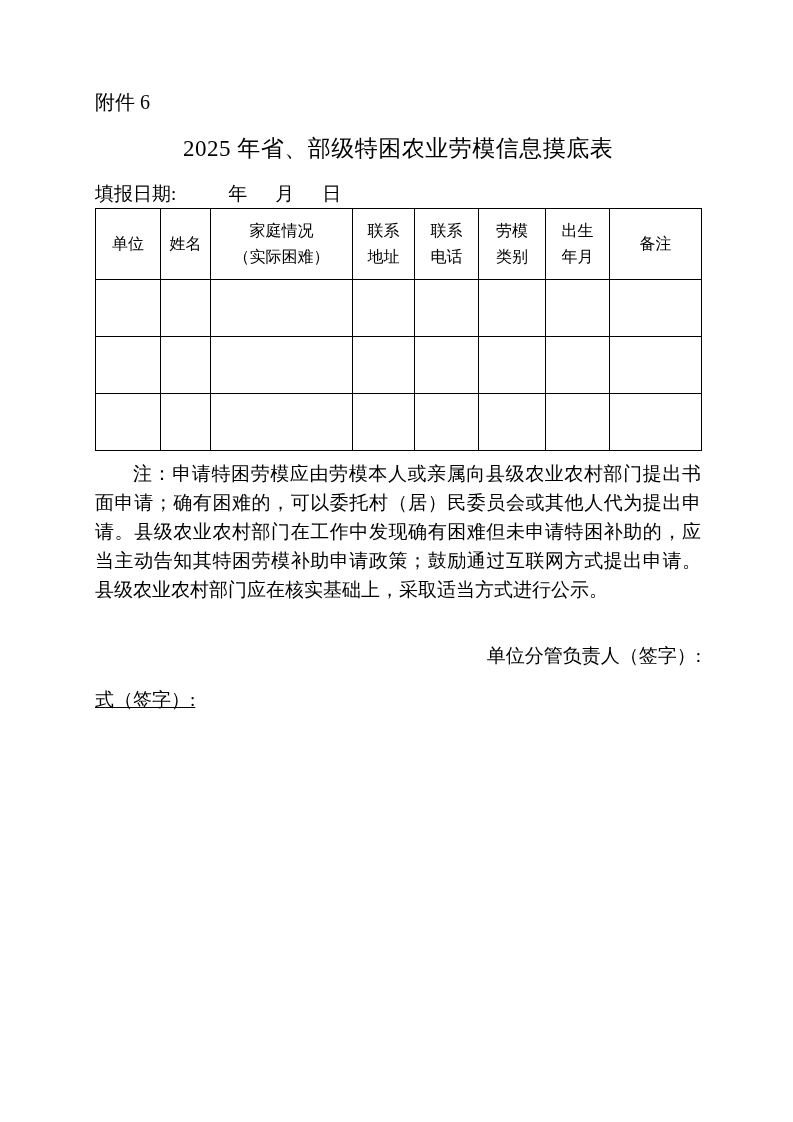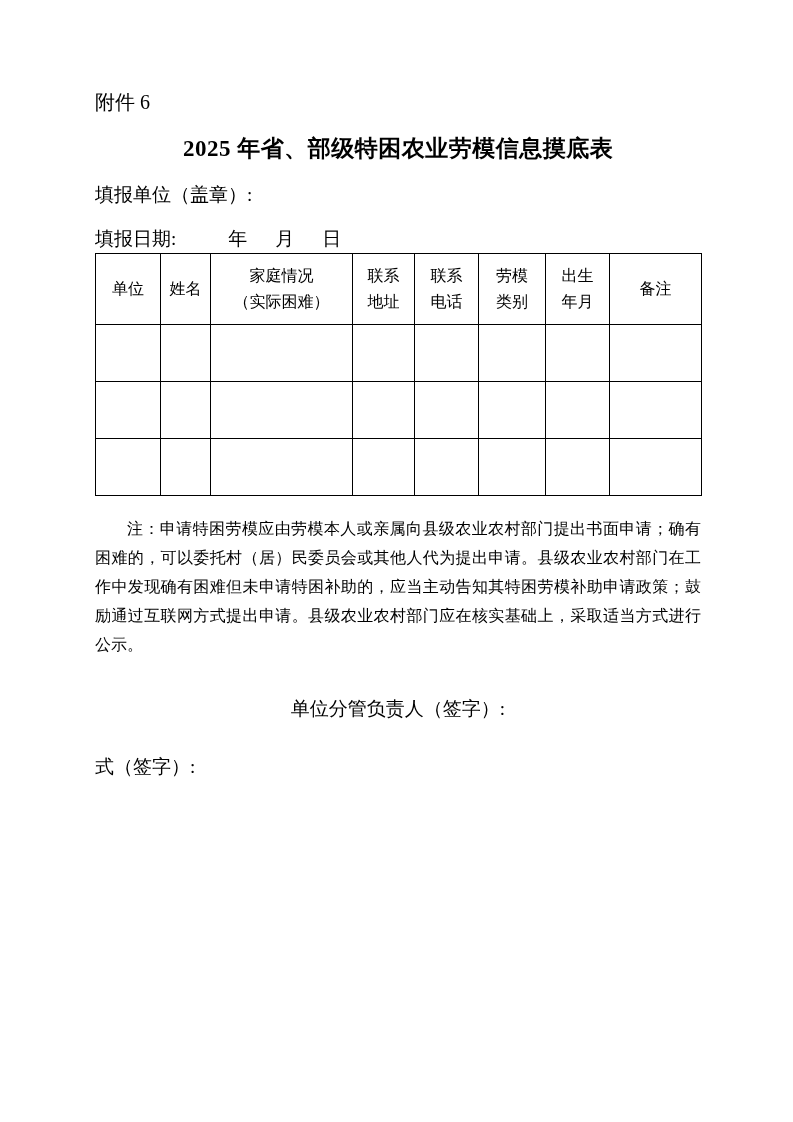--- a/index.html
+++ b/index.html
@@ -19,21 +19,21 @@
     padding: 0 92px 0 95px;
   }
   .attachment-label {
     margin-top: 88px;
     font-size: 20px;
     line-height: 28px;
   }
   .doc-title {
     margin-top: 18px;
     font-size: 23px;
-    font-weight: bold;
+    font-weight: normal;
     text-align: center;
     line-height: 30px;
     letter-spacing: 0.5px;
   }
   .form-line {
     font-size: 19px;
     line-height: 28px;
   }
   .unit-line { margin-top: 17px; }
   .date-line { margin-top: 16px; }
@@ -58,51 +58,50 @@
     font-weight: normal;
     font-size: 16px;
     line-height: 26px;
     height: 71px;
     white-space: pre-line;
   }
   table.info-table td {
     height: 57px;
   }
   .note-para {
-    margin-top: 18px;
-    font-size: 16px;
+    margin-top: 10px;
+    font-size: 19px;
     line-height: 29px;
     text-align: justify;
     text-indent: 2em;
+    font-family: Liberation Mono, monospace;
   }
   .signature-block {
     margin-top: 36px;
     font-size: 19px;
     line-height: 28px;
   }
   .signature-line1 {
     display: flex;
-    justify-content: center;
+    justify-content: flex-end;
   }
   .signature-line2 {
-    margin-top: 30px;
+    margin-top: 16px;
+    text-decoration: underline;
   }
 </style>
 </head>
 <body>
 
 <div class="page">
 
   <div class="attachment-label">附件 6</div>
 
   <div class="doc-title">2025 年省、部级特困农业劳模信息摸底表</div>
 
-  <div class="form-line unit-line">
-    <span>填报单位（盖章）:</span>
-  </div>
 
   <div class="form-line date-line">
     <span>填报日期:</span><span class="date-field-year">年</span><span class="date-field-month">月</span><span class="date-field-day">日</span>
   </div>
 
   <table class="info-table">
     <colgroup>
       <col style="width:65px">
       <col style="width:50px">
       <col style="width:142px">

